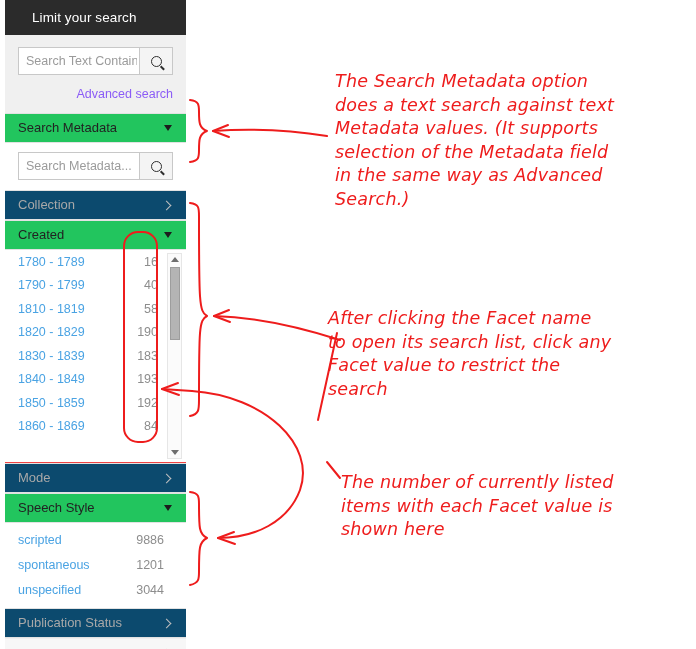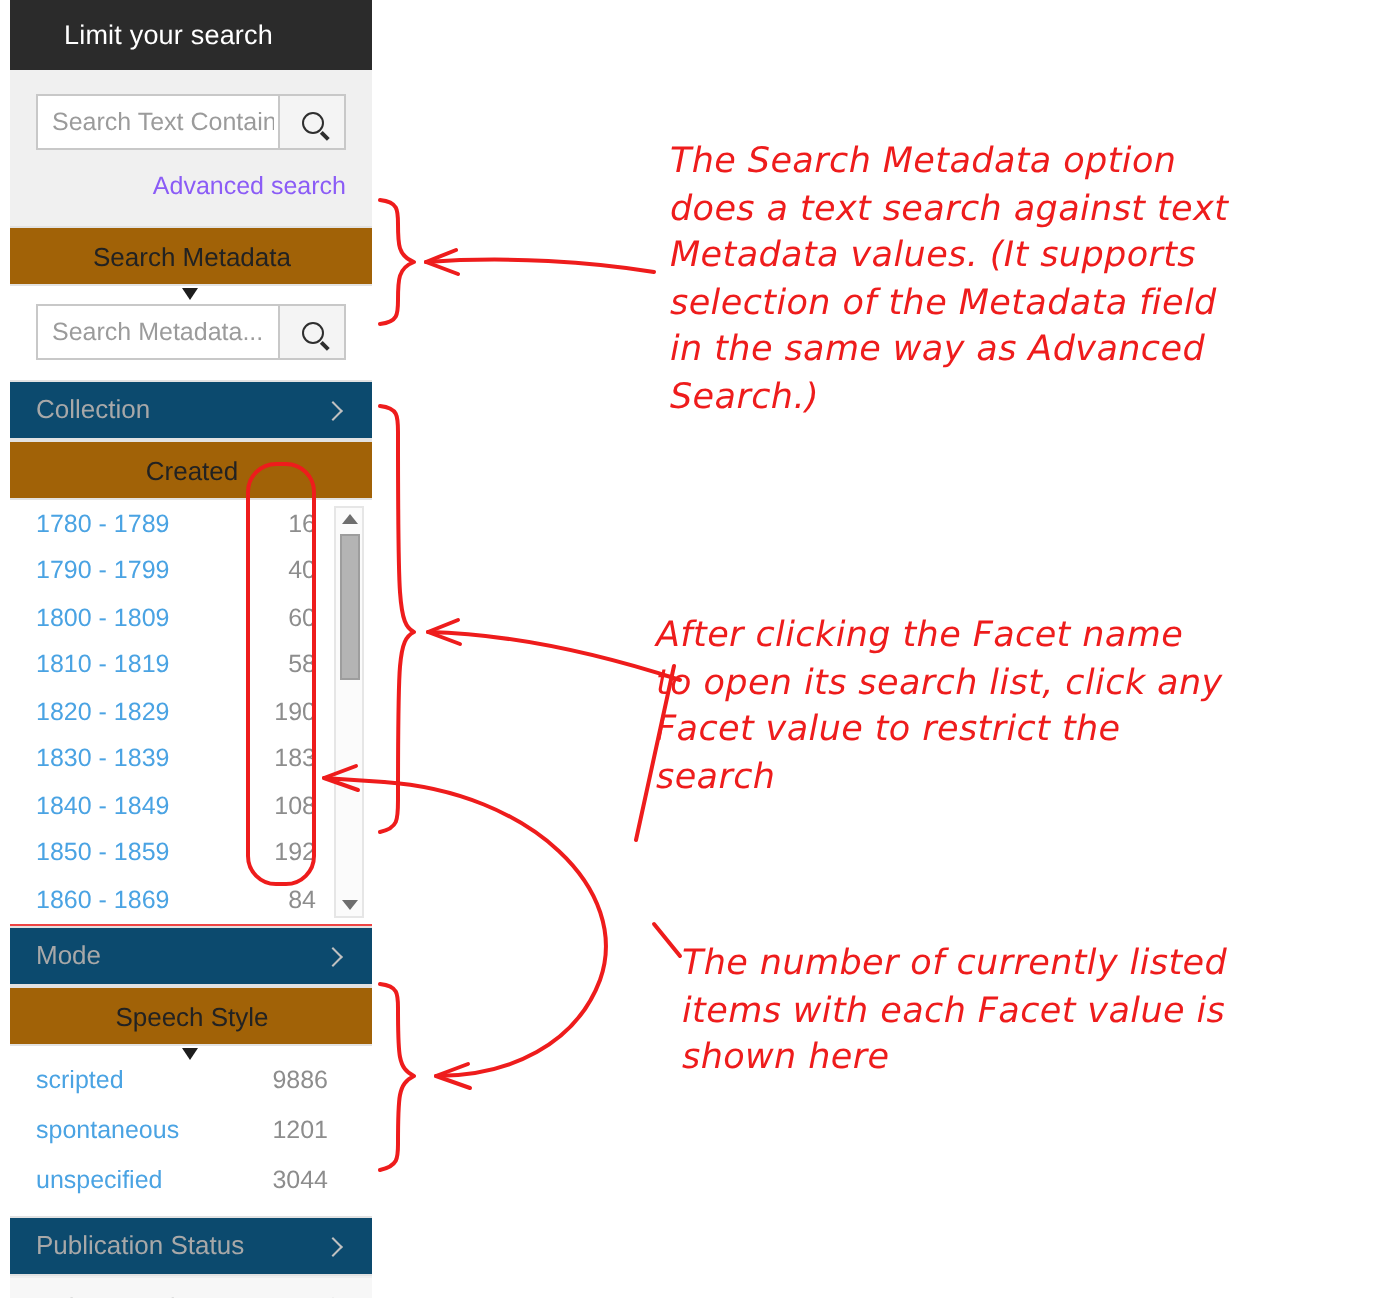--- a/index.html
+++ b/index.html
@@ -76,21 +76,21 @@
   .facet-hd{
     height:30px;line-height:30px;
     padding:0 12px 0 13px;
     font-size:13px;
     display:flex;align-items:center;justify-content:space-between;
     border-top:1px solid #e2e2e2;
     border-bottom:1px solid #e2e2e2;
     cursor:pointer;
     box-sizing:border-box;
   }
-  .facet-hd.open{background:#a16207;color:#222;flex-direction:column;}
+  .facet-hd.open{background:#22c55e;color:#222;}
   .facet-hd.closed{background:#0c4a6e;color:#a8a8a8;gap:32px;}
 
   .chev-down{
     width:0;height:0;
     border-left:4.5px solid transparent;
     border-right:4.5px solid transparent;
     border-top:6px solid #1d1d1d;
     margin-right:2px;
   }
   .chev-right{
@@ -221,38 +221,34 @@
       <div id="created-rows">
           <div class="facet-row">
             <span class="fv">1780 - 1789</span>
             <span class="fc">16</span>
           </div>
           <div class="facet-row">
             <span class="fv">1790 - 1799</span>
             <span class="fc">40</span>
           </div>
           <div class="facet-row">
-            <span class="fv">1800 - 1809</span>
-            <span class="fc">60</span>
-          </div>
-          <div class="facet-row">
             <span class="fv">1810 - 1819</span>
             <span class="fc">58</span>
           </div>
           <div class="facet-row">
             <span class="fv">1820 - 1829</span>
             <span class="fc">190</span>
           </div>
           <div class="facet-row">
             <span class="fv">1830 - 1839</span>
             <span class="fc">183</span>
           </div>
           <div class="facet-row">
             <span class="fv">1840 - 1849</span>
-            <span class="fc">108</span>
+            <span class="fc">193</span>
           </div>
           <div class="facet-row">
             <span class="fv">1850 - 1859</span>
             <span class="fc">192</span>
           </div>
           <div class="facet-row">
             <span class="fv">1860 - 1869</span>
             <span class="fc">84</span>
           </div>
         </div>

